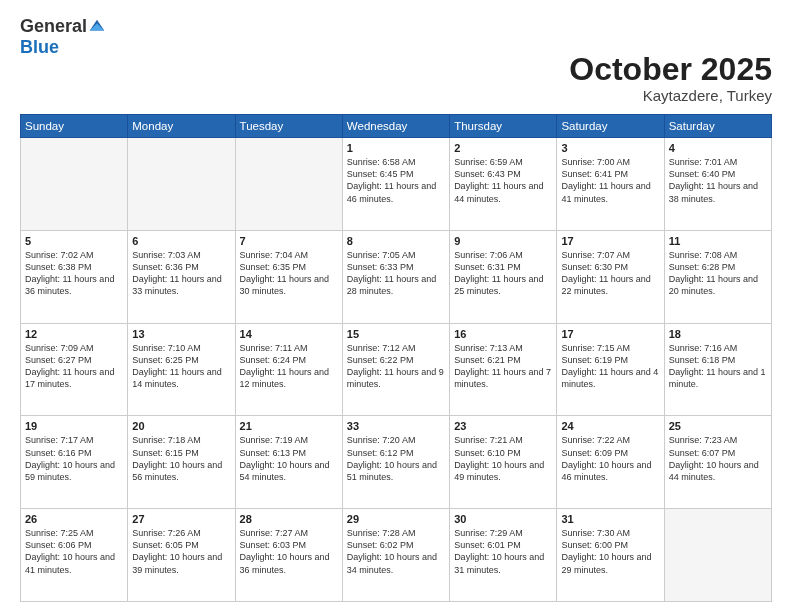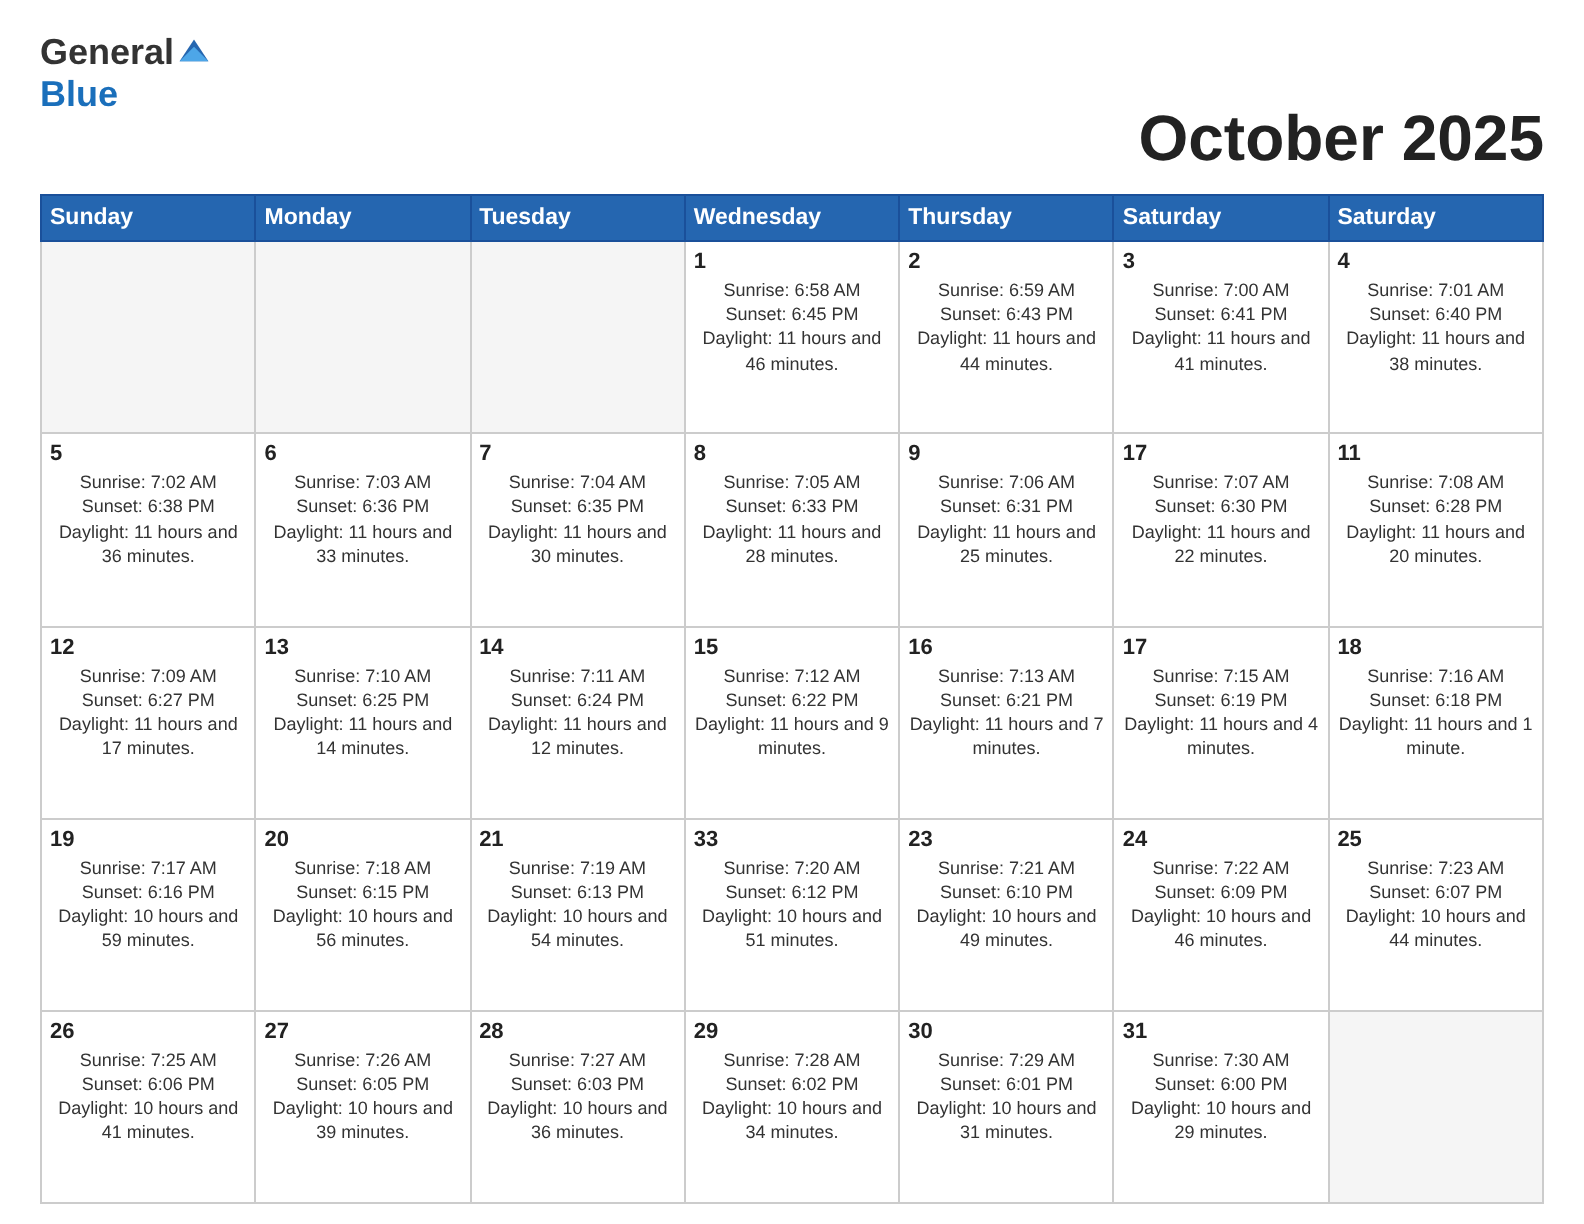--- a/index.html
+++ b/index.html
@@ -64,21 +64,21 @@
     .calendar {
       flex: 1;
       border-collapse: collapse;
       width: 100%;
       table-layout: fixed;
     }
     .calendar th {
       background: #2566b0;
       color: #fff;
       font-size: 11.5px;
-      font-weight: bold;
+      font-weight: normal;
       padding: 5px 4px;
       text-align: left;
       border: 1px solid #1a509a;
     }
     .calendar td {
       border: 1px solid #ccc;
       vertical-align: top;
       padding: 4px 4px;
       font-size: 9.2px;
       color: #222;
@@ -91,40 +91,40 @@
     .day-number {
       font-size: 11px;
       font-weight: bold;
       display: block;
       margin-bottom: 2px;
     }
     .cell-info {
       font-size: 9px;
       line-height: 1.35;
       color: #333;
-      text-align: center;
     }
   </style>
 </head>
 <body>
 
 <div class="page">
   <div class="header">
     <div class="logo">
       <div class="logo-text">
         <span class="logo-general">General</span>
         <svg class="logo-icon" viewBox="0 0 20 20">
           <polygon points="2,14 10,2 18,14" fill="#2566b0"></polygon>
           <polygon points="2,14 10,6 18,14" fill="#4da6e8"></polygon>
         </svg>
       </div>
       <span class="logo-blue">Blue</span>
     </div>
     <div class="title-block">
       <div class="month-title">October 2025</div>
+      <div class="subtitle">Kaytazdere, Turkey</div>
     </div>
   </div>
 
   <table class="calendar">
     <thead>
       <tr>
       <th>Sunday</th>
           <th>Monday</th>
           <th>Tuesday</th>
           <th>Wednesday</th>

